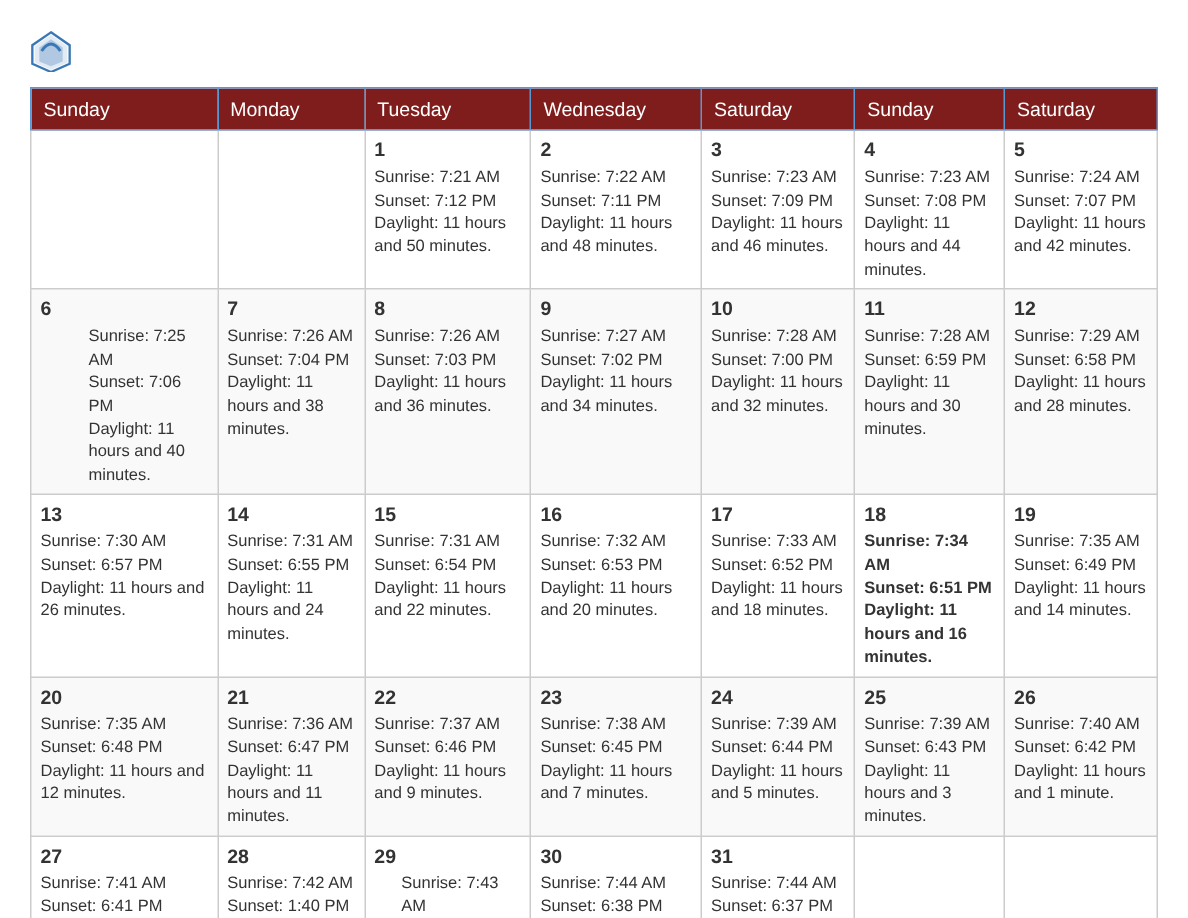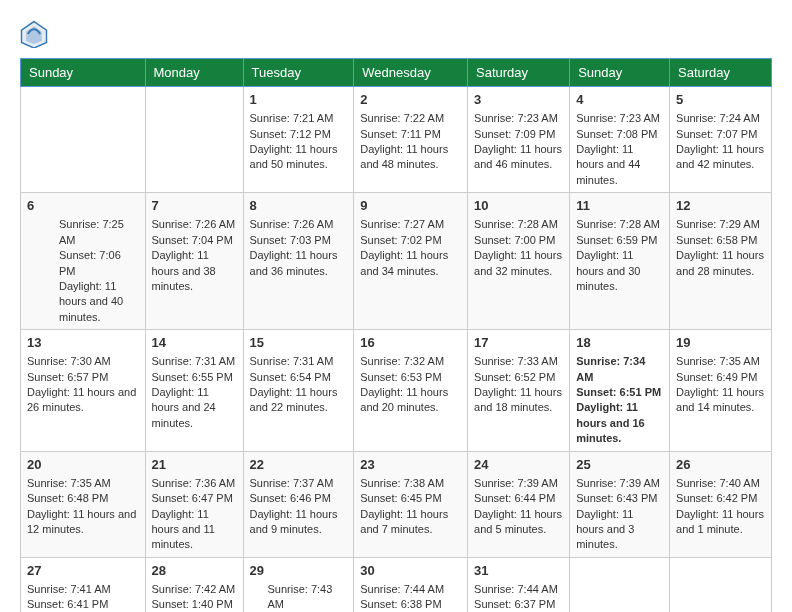--- a/index.html
+++ b/index.html
@@ -36,21 +36,21 @@
     .subtitle {
       font-size: 14px;
       color: #555;
     }
     table {
       width: 100%;
       border-collapse: collapse;
       font-size: 11px;
     }
     thead tr th {
-      background-color: #15803d;
+      background-color: #7f1d1d;
       color: #fff;
       padding: 6px 8px;
       text-align: left;
       font-size: 13px;
       font-weight: normal;
       border: 1px solid #5a98d5;
     }
     tbody tr td {
       border: 1px solid #ccc;
       vertical-align: top;

